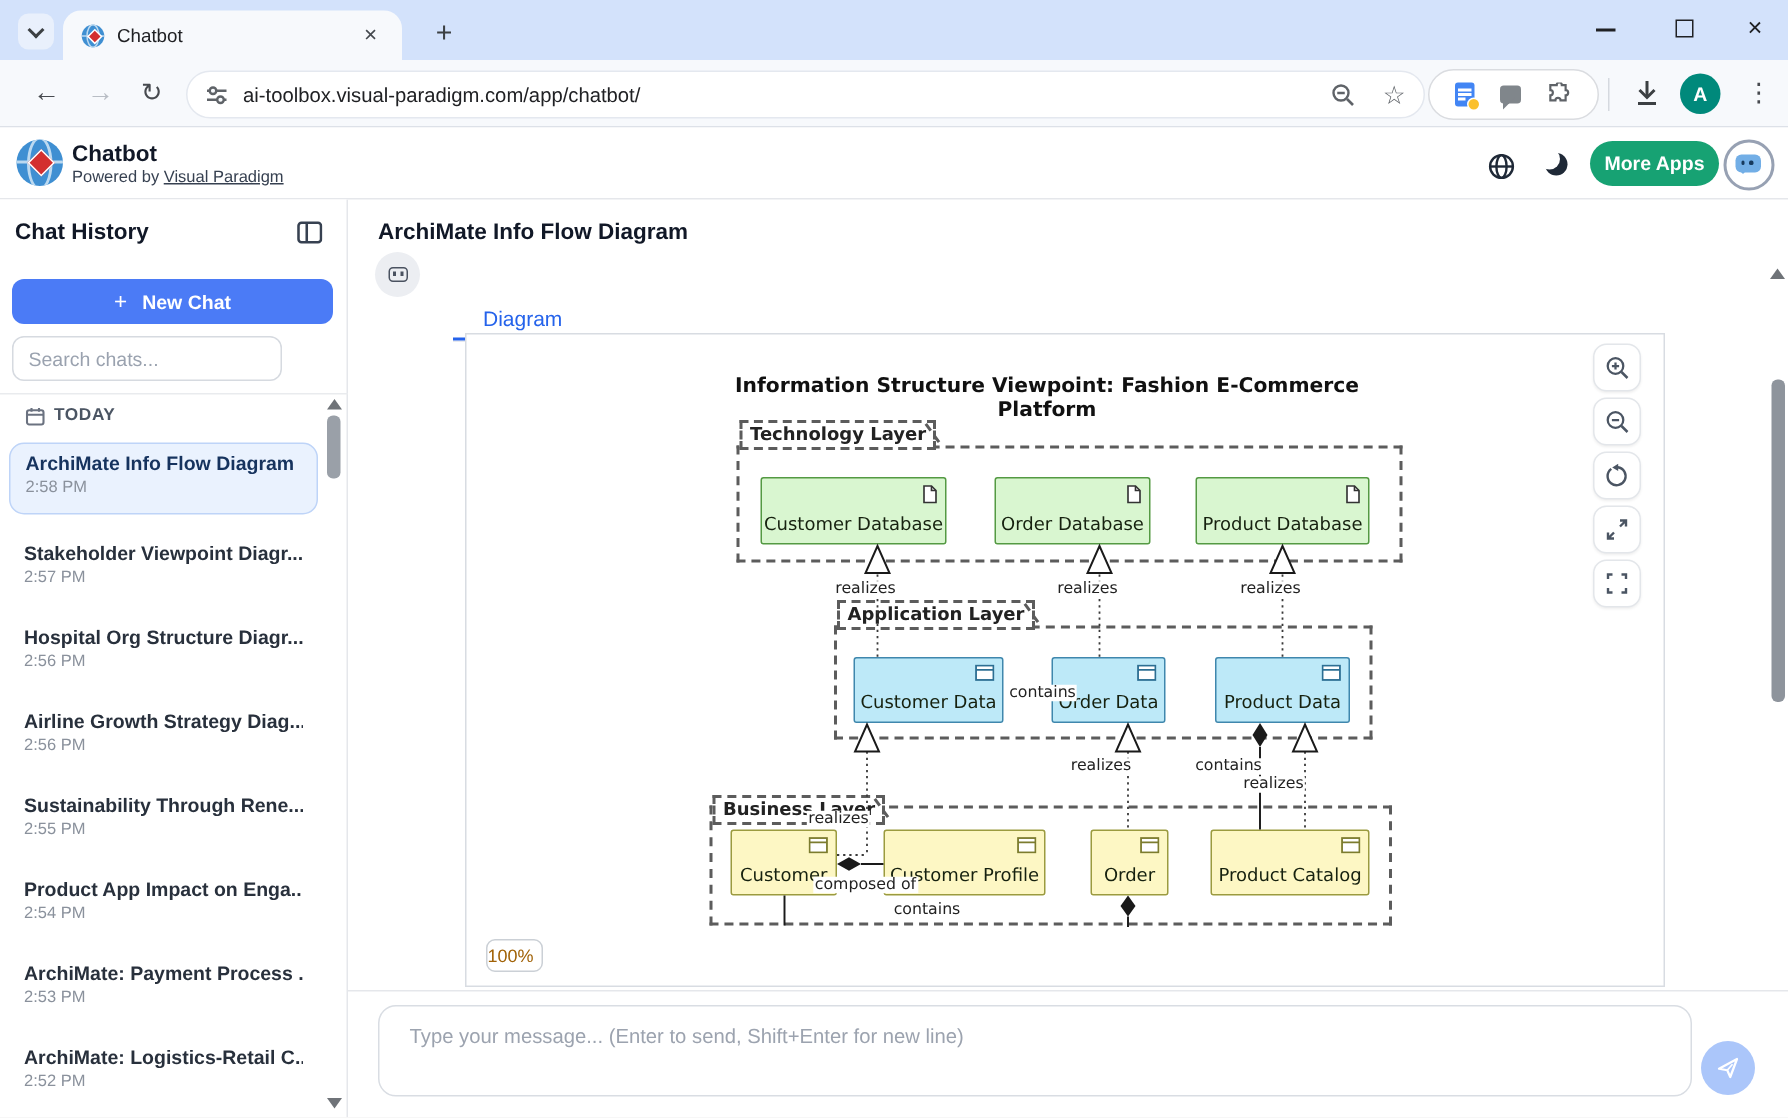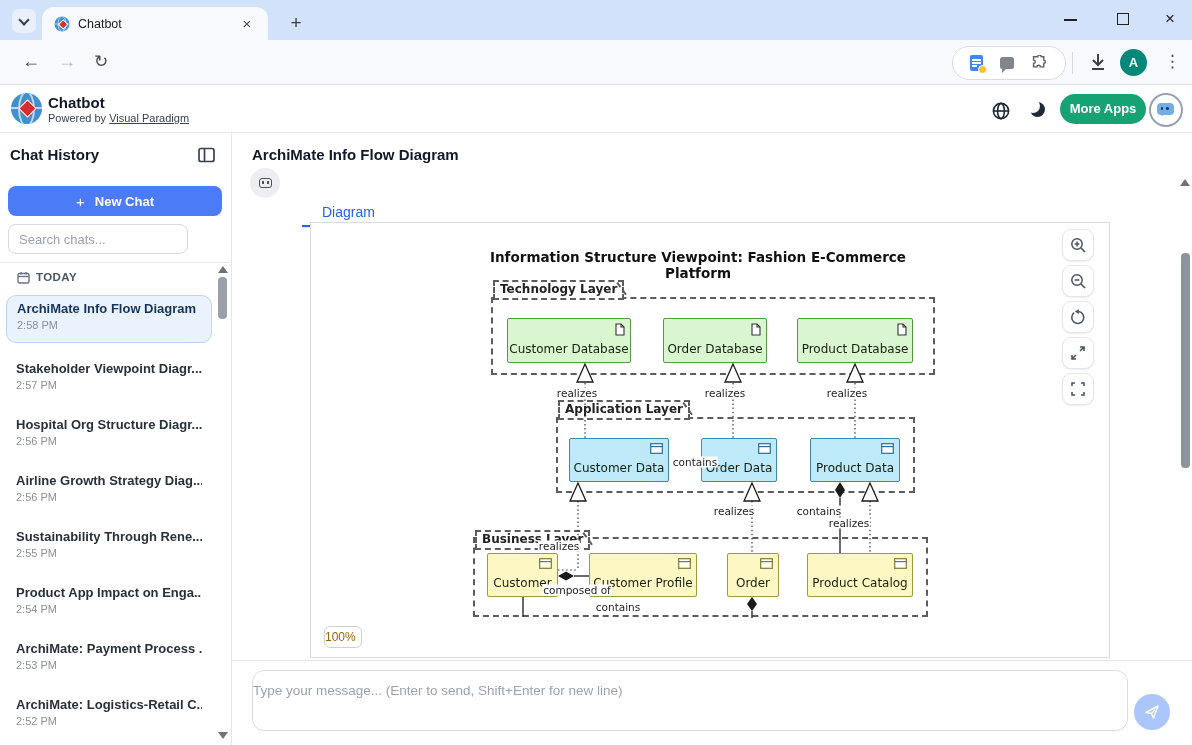--- a/index.html
+++ b/index.html
@@ -79,21 +79,21 @@
   .tabsrow { left:302px; top:199px; width:808px; height:29px; border-bottom:1px solid #e7e9ee; display:flex; }
   .tabbtn { padding:0 20px; font-size:14px; color:#4b5563; line-height:26px; }
   .tabbtn.active { color:#2563eb; border-bottom:2.5px solid #2563eb; }
   .dia-card { left:310px; top:222px; width:800px; height:436px; background:#fff; border:1px solid #d8dce2; }
   .zoom-badge { left:324px; top:626px; width:38px; height:22px; border:1px solid #cbd0d6; border-radius:6px; background:#fff; font-size:12px; color:#a16207; text-align:left; line-height:20px; }
   .zctl { left:1062px; width:32px; height:32px; background:#fff; border:1px solid #e3e6ea; border-radius:9px; box-shadow:0 1px 2px rgba(0,0,0,.07); display:flex; align-items:center; justify-content:center; }
   .main-scroll-thumb { left:1181px; top:253px; width:9px; height:215px; background:#8e949c; border-radius:4px; }
 
   
   .composer { left:232px; top:660px; width:960px; height:85px; background:#fff; border-top:1px solid #e5e7eb; }
-  .msgbox { left:252px; top:670px; width:876px; height:61px; border:1px solid #d9dde3; border-radius:12px; padding:12px 0; }
+  .msgbox { left:252px; top:670px; width:876px; height:61px; border:1px solid #d9dde3; border-radius:12px; padding:12px 20px; }
   .msgbox textarea { width:100%; height:100%; border:none; outline:none; resize:none; font-size:13.5px; font-family:"Liberation Sans",sans-serif; color:#374151; }
   .msgbox textarea::placeholder { color:#9ca3af; }
   .sendbtn { left:1134px; top:694px; width:36px; height:36px; border-radius:50%; background:#abc6fa; display:flex; align-items:center; justify-content:center; }
 
   
   .dia { left:458px; top:240px; width:480px; height:390px; font-family:"DejaVu Sans",sans-serif; }
   .dia-title { left:0; top:9px; width:480px; text-align:center; font-size:13.5px; font-weight:bold; color:#111; }
   .grp { border:2px dashed #5c5c5c; }
   .gchip { background:#fff; border:2px dashed #5c5c5c; font-size:12px; font-weight:bold; color:#222; padding:0px 5px 1px; line-height:15px; z-index:2; }
   .gchip::after { content:""; position:absolute; top:0px; right:-11px; width:15px; border-top:2px dashed #5c5c5c; transform:rotate(54deg); transform-origin:left top; }
@@ -126,20 +126,35 @@
   </div>
   <div class="abs newtab">+</div>
   <div class="abs win-min"></div>
   <div class="abs win-max"></div>
   <div class="abs win-close">×</div>
 
   <div class="abs toolbar"></div>
   <div class="abs navic" style="left:22px;">←</div>
   <div class="abs navic" style="left:58px;color:#b8bdc4;">→</div>
   <div class="abs navic" style="left:94px;font-size:17px;">↻</div>
+  <div class="abs omnibox">
+    <svg width="15" height="15" viewBox="0 0 15 15">
+      <line x1="1" y1="4.5" x2="14" y2="4.5" stroke="#5f6368" stroke-width="1.6"></line>
+        <circle cx="5" cy="4.5" r="2.2" fill="#f7f9fc" stroke="#5f6368" stroke-width="1.6"></circle>
+      <line x1="1" y1="10.5" x2="14" y2="10.5" stroke="#5f6368" stroke-width="1.6"></line>
+        <circle cx="10" cy="10.5" r="2.2" fill="#f7f9fc" stroke="#5f6368" stroke-width="1.6"></circle>
+    </svg>
+    <span class="url">ai-toolbox.visual-paradigm.com/app/chatbot/</span>
+    <svg width="17" height="17" viewBox="0 0 17 17" style="margin-right:18px;">
+      <circle cx="7" cy="7" r="5" fill="none" stroke="#5f6368" stroke-width="1.6"></circle>
+        <line x1="11" y1="11" x2="15" y2="15" stroke="#5f6368" stroke-width="1.8"></line>
+        <line x1="4.5" y1="7" x2="9.5" y2="7" stroke="#5f6368" stroke-width="1.6"></line>
+    </svg>
+    <span style="font-size:17px;color:#5f6368;">☆</span>
+  </div>
   <div class="abs ext-pill">
     <span class="docs-ic">
         <i style="top:4px"></i>
         <i style="top:7px"></i>
         <i style="top:10px;right:6px"></i>
         <span class="docs-badge"></span>
       </span>
     <span class="cmt-ic"></span>
     <svg width="17" height="17" viewBox="0 0 20 20">
       <path d="M8 2 a2 2 0 0 1 4 0 h3 v4 a2 2 0 0 1 0 4 v4 h-4 a2 2 0 0 0 -4 0 h-4 v-4 a2 2 0 0 0 0 -4 v-4 z" fill="none" stroke="#5f6368" stroke-width="1.7"></path>

